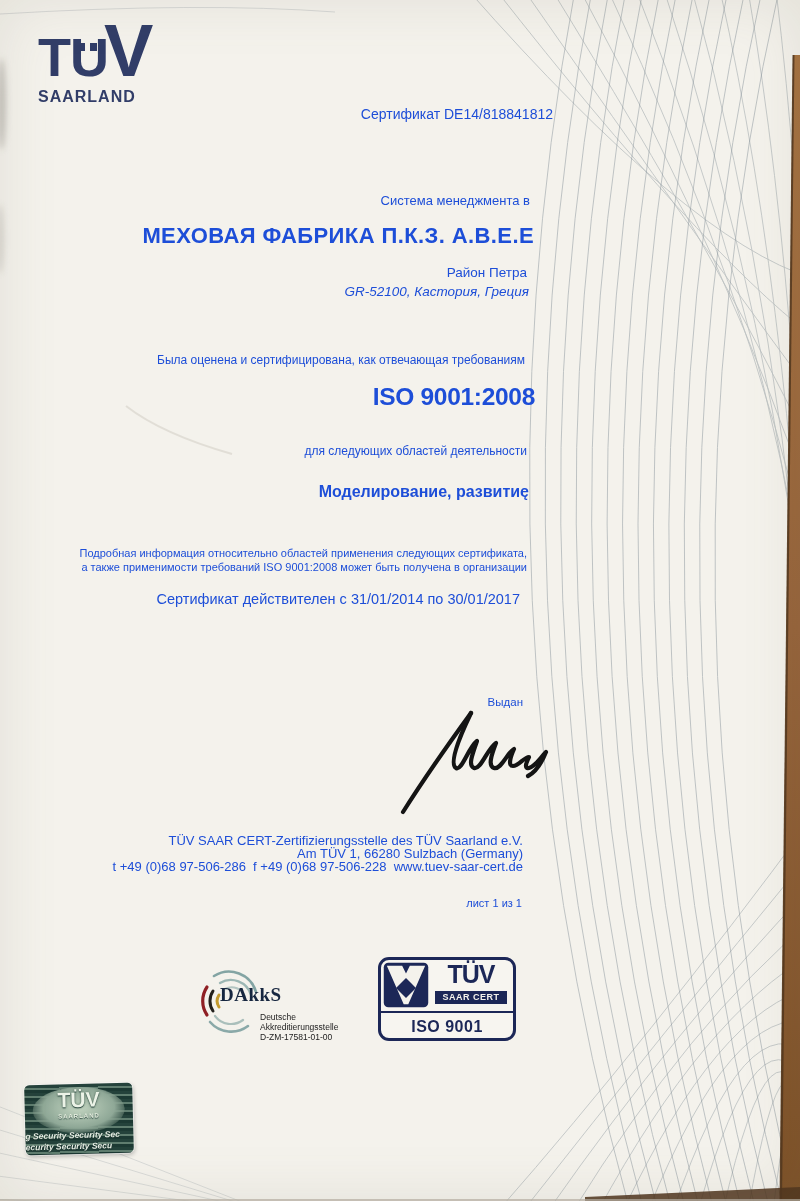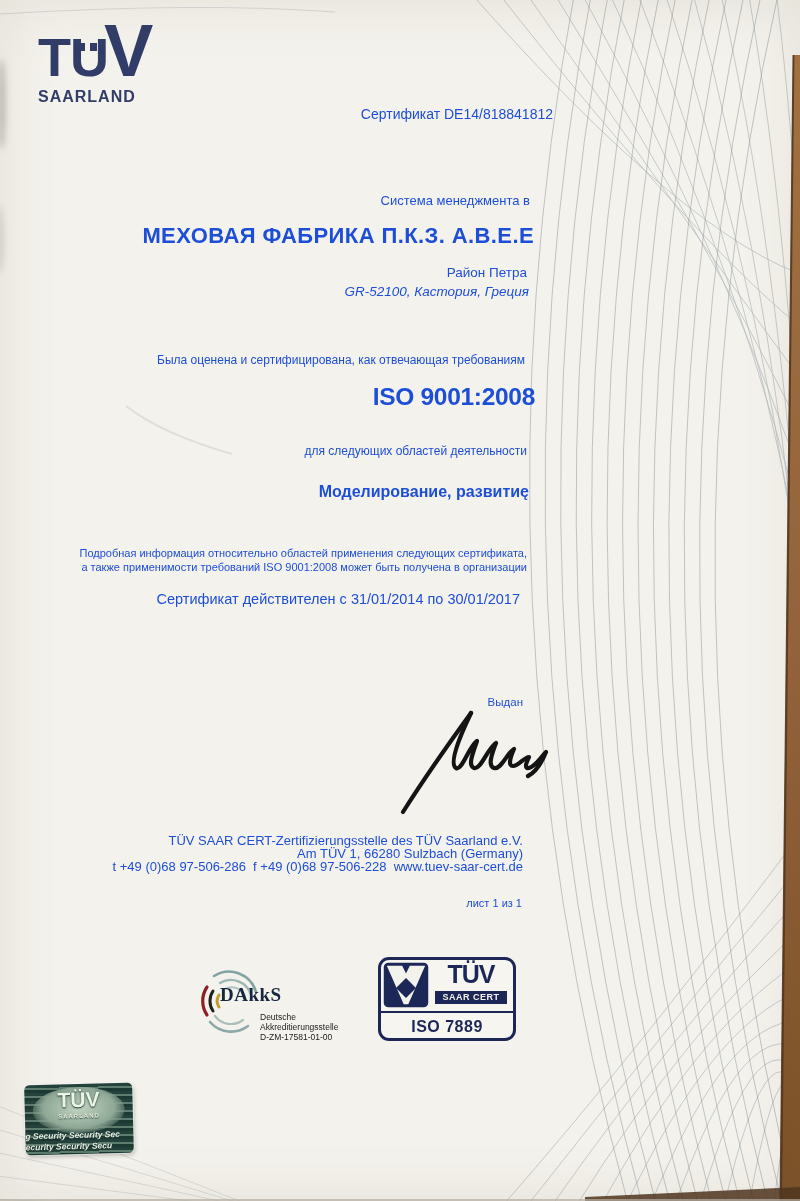--- a/index.html
+++ b/index.html
@@ -221,21 +221,21 @@
       <svg class="badge-mark" width="46" height="46" viewBox="0 0 60 60">
         <rect x="1" y="1" width="58" height="58" rx="6" fill="#1c2757"></rect>
         <path d="M 5 5 L 25 5 L 30 15 L 35 5 L 55 5 L 33 55 L 27 55 Z" fill="#f4f2ec"></path>
         <path d="M 30 21 L 43 34 L 30 47 L 17 34 Z" fill="#1c2757"></path>
       </svg>
       <div class="badge-right">
         <div class="badge-tuv">TÜV</div>
         <div class="badge-sc">SAAR CERT</div>
       </div>
     </div>
-    <div class="badge-bottom">ISO 7889</div>
+    <div class="badge-bottom">ISO 9001</div>
   </div>
 
   <div class="holo">
     <div class="globe">
       <div class="g-tuv">TÜV</div>
       <div class="g-sub">SAARLAND</div>
     </div>
     <div class="sec sec1">g Security Security Sec</div>
     <div class="sec sec2">ecurity Security Secu</div>
   </div>

